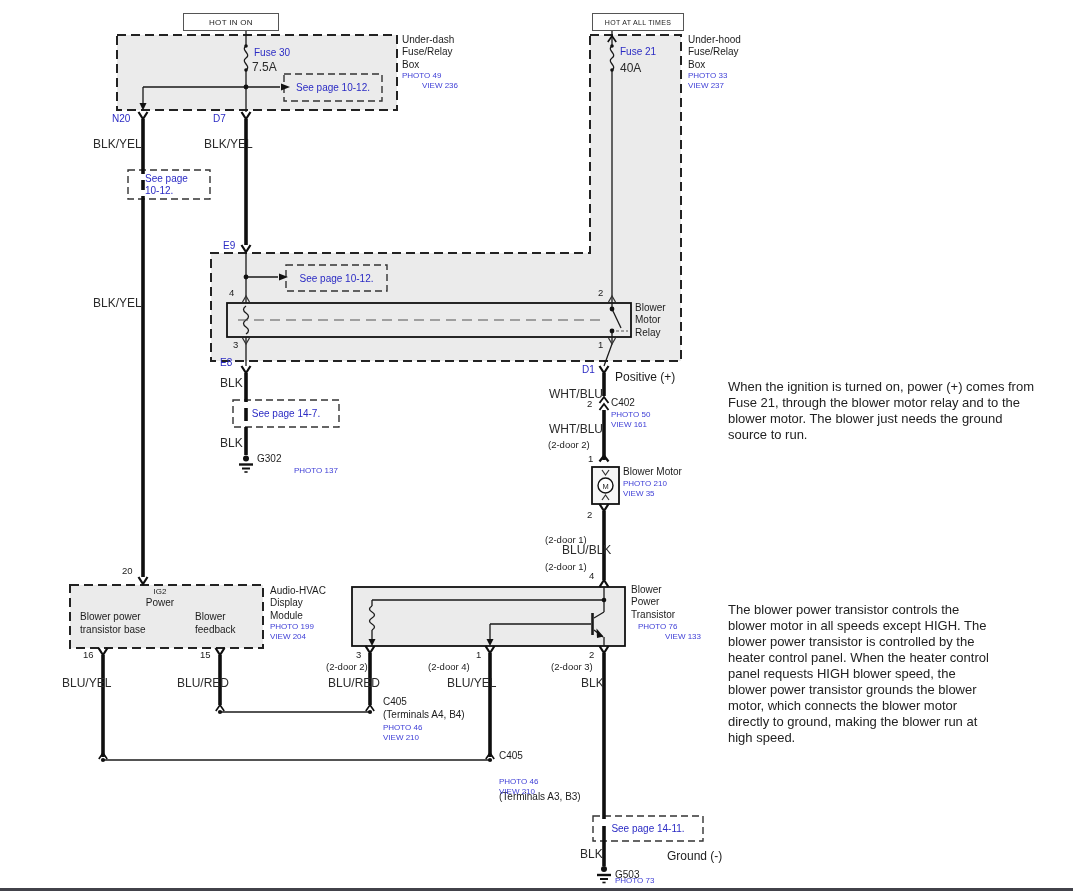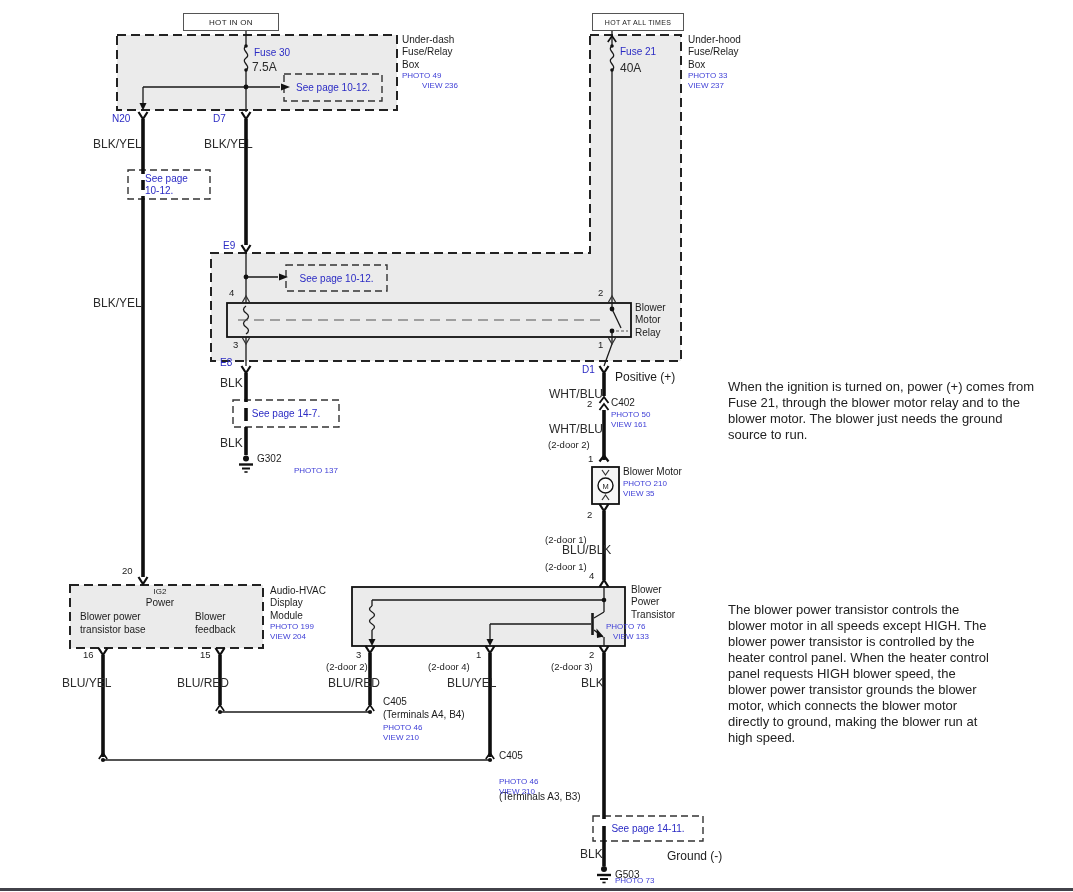--- a/index.html
+++ b/index.html
@@ -217,22 +217,22 @@
 <div class="t ref" style="left:623px;top:489px;">VIEW 35</div>
 <div class="t pin" style="left:587px;top:509px;">2</div>
 <div class="t pin" style="left:545px;top:534px;">(2-door 1)</div>
 <div class="t sm" style="left:562px;top:545px;">BLU/BLK</div>
 <div class="t pin" style="left:545px;top:561px;">(2-door 1)</div>
 <div class="t pin" style="left:589px;top:570px;">4</div>
 
 <div class="t title" style="left:631px;top:584px;">Blower
 Power
 Transistor</div>
-<div class="t ref" style="left:606px;top:622px;text-align:center;">PHOTO 76</div>
-<div class="t ref" style="left:613px;top:632px;">VIEW 133</div>
+<div class="t ref" style="left:638px;top:622px;text-align:center;">PHOTO 76</div>
+<div class="t ref" style="left:665px;top:632px;">VIEW 133</div>
 <div class="t pin" style="left:356px;top:649px;">3</div>
 <div class="t pin" style="left:326px;top:661px;">(2-door 2)</div>
 <div class="t sm" style="left:328px;top:678px;">BLU/RED</div>
 <div class="t pin" style="left:476px;top:649px;">1</div>
 <div class="t pin" style="left:428px;top:661px;">(2-door 4)</div>
 <div class="t sm" style="left:447px;top:678px;">BLU/YEL</div>
 <div class="t pin" style="left:589px;top:649px;">2</div>
 <div class="t pin" style="left:551px;top:661px;">(2-door 3)</div>
 <div class="t sm" style="left:581px;top:678px;">BLK</div>
 

